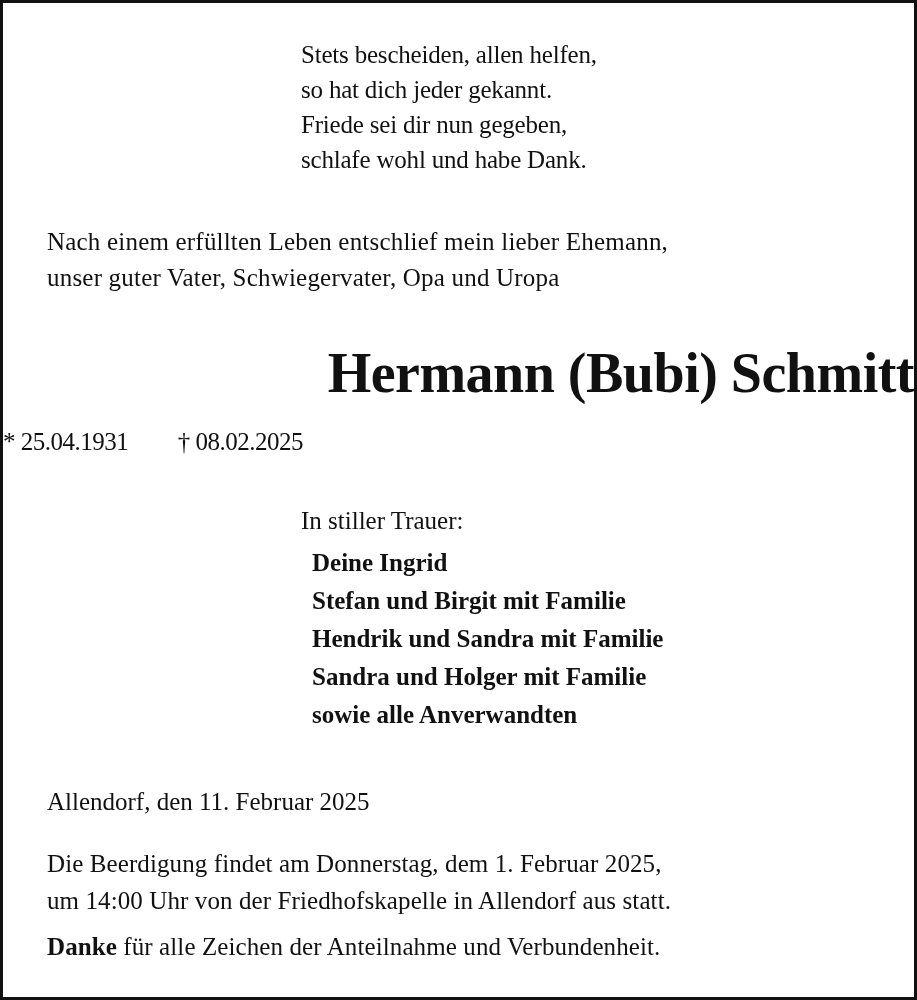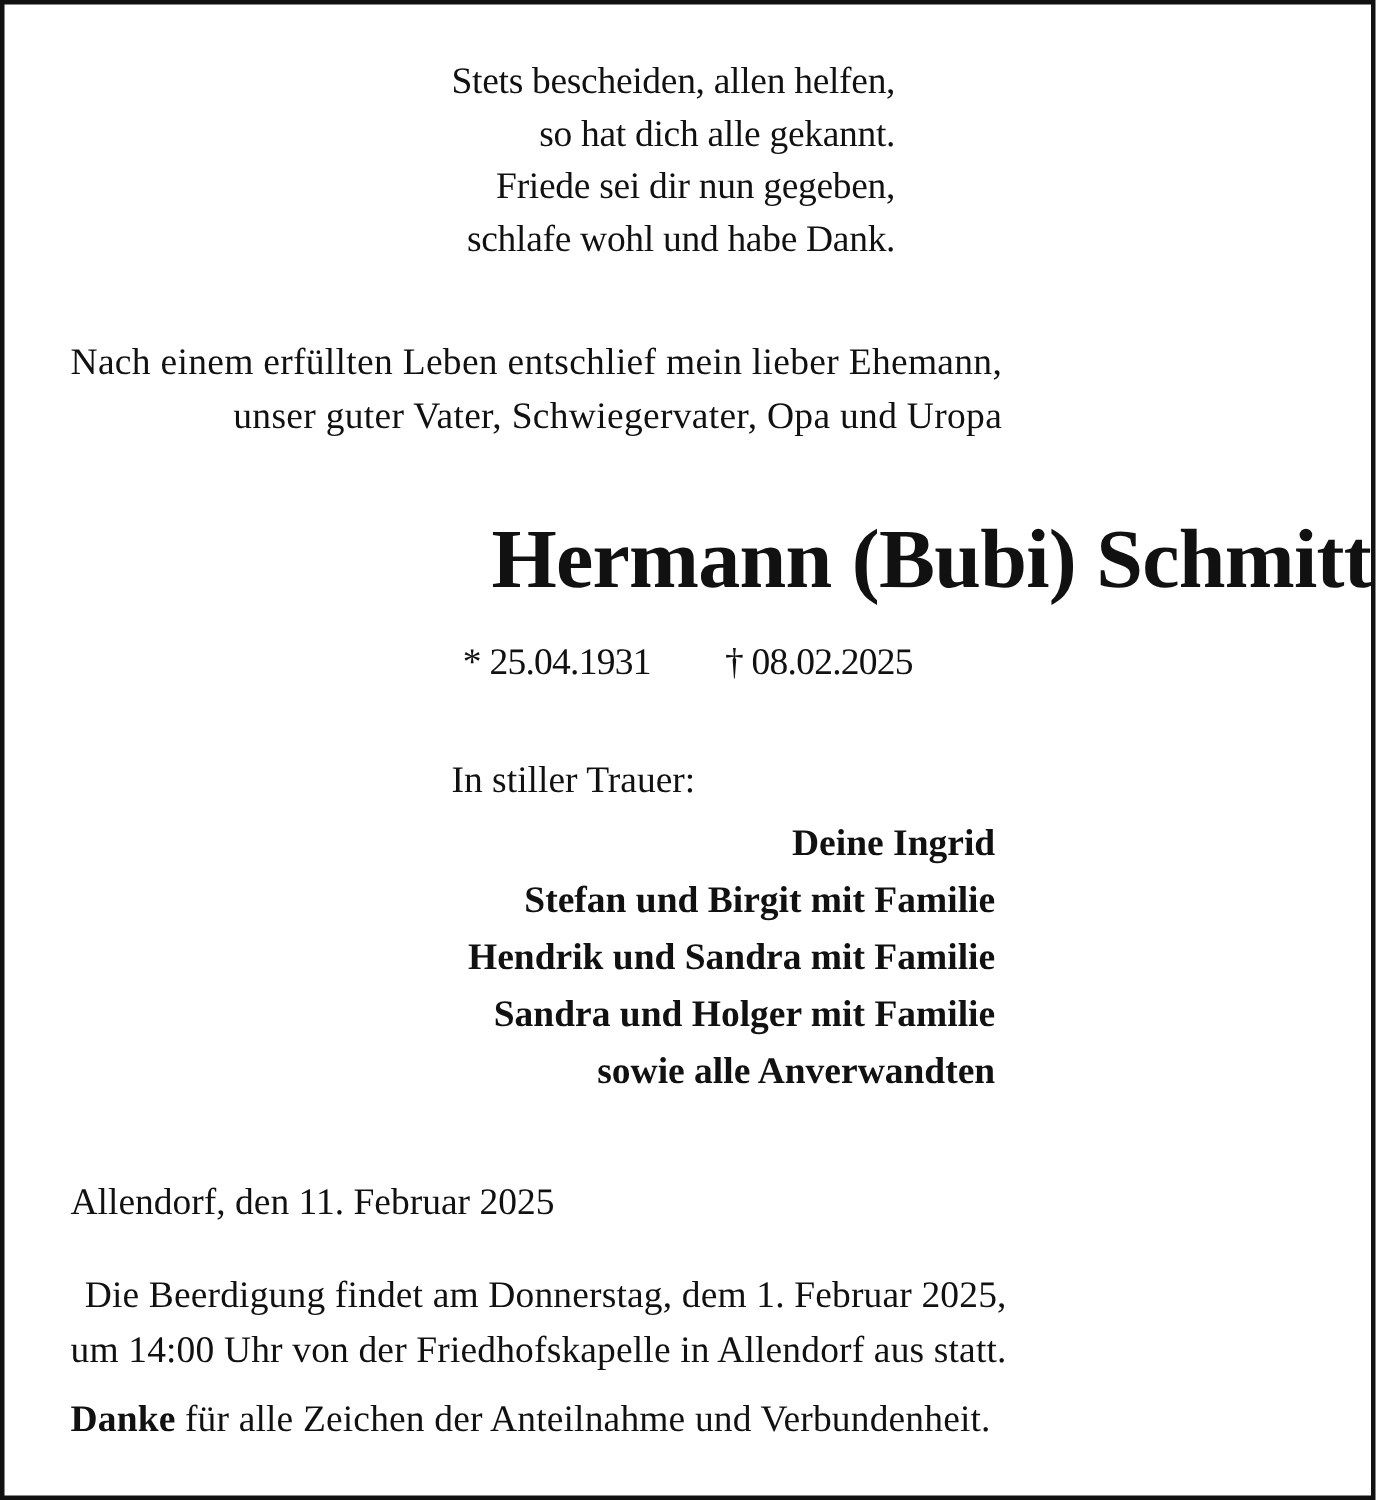--- a/index.html
+++ b/index.html
@@ -19,21 +19,20 @@
       height: 1000px;
       border: 3px solid #111111;
       background: #ffffff;
       color: #111111;
       font-family: "Liberation Serif", "DejaVu Serif", serif;
     }
     .abs {
       position: absolute;
       margin: 0;
       white-space: nowrap;
-      text-align: right;
     }
     .poem {
       left: 298px;
       top: 34px;
       font-size: 25px;
       line-height: 35px;
       letter-spacing: -0.2px;
     }
     .poem div { height: 35px; }
     .intro {
@@ -51,21 +50,21 @@
       text-align: right;
       font-size: 56px;
       font-weight: bold;
       line-height: 70px;
       letter-spacing: -0.5px;
     }
     .dates {
       left: 0;
       width: 911px;
       top: 423px;
-      text-align: center;
+      text-align: left;
       font-size: 25px;
       line-height: 32px;
       letter-spacing: -0.5px;
     }
     .dates .gap { display: inline-block; width: 38px; }
     .mourning-label {
       left: 298px;
       top: 501px;
       font-size: 25px;
       line-height: 34px;
@@ -101,21 +100,21 @@
     }
     .thanks strong { font-weight: bold; }
   </style>
 </head>
 <body>
 
 <div class="notice">
 
   <div class="abs poem">
     <div>Stets bescheiden, allen helfen,</div>
-    <div>so hat dich alle gekannt.</div>
+    <div>so hat dich jeder gekannt.</div>
     <div>Friede sei dir nun gegeben,</div>
     <div>schlafe wohl und habe Dank.</div>
   </div>
 
   <div class="abs intro">
     <div>Nach einem erfüllten Leben entschlief mein lieber Ehemann,</div>
     <div>unser guter Vater, Schwiegervater, Opa und Uropa</div>
   </div>
 
   <h1 class="abs name">Hermann (Bubi) Schmitt</h1>

